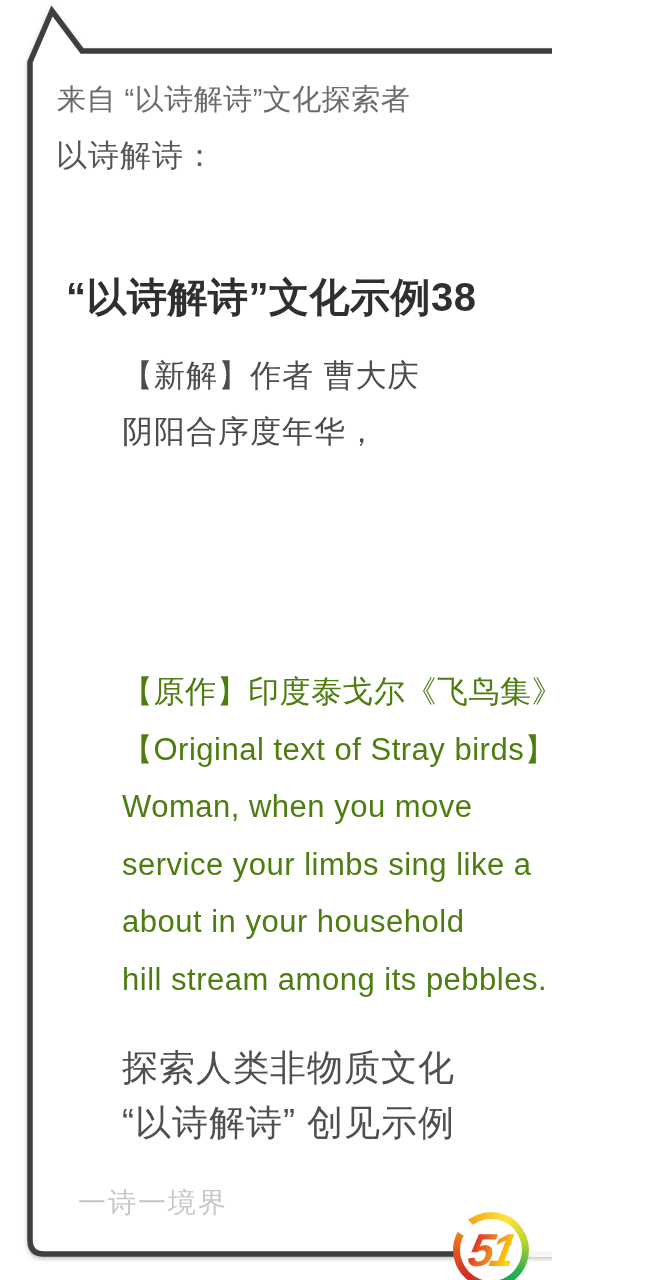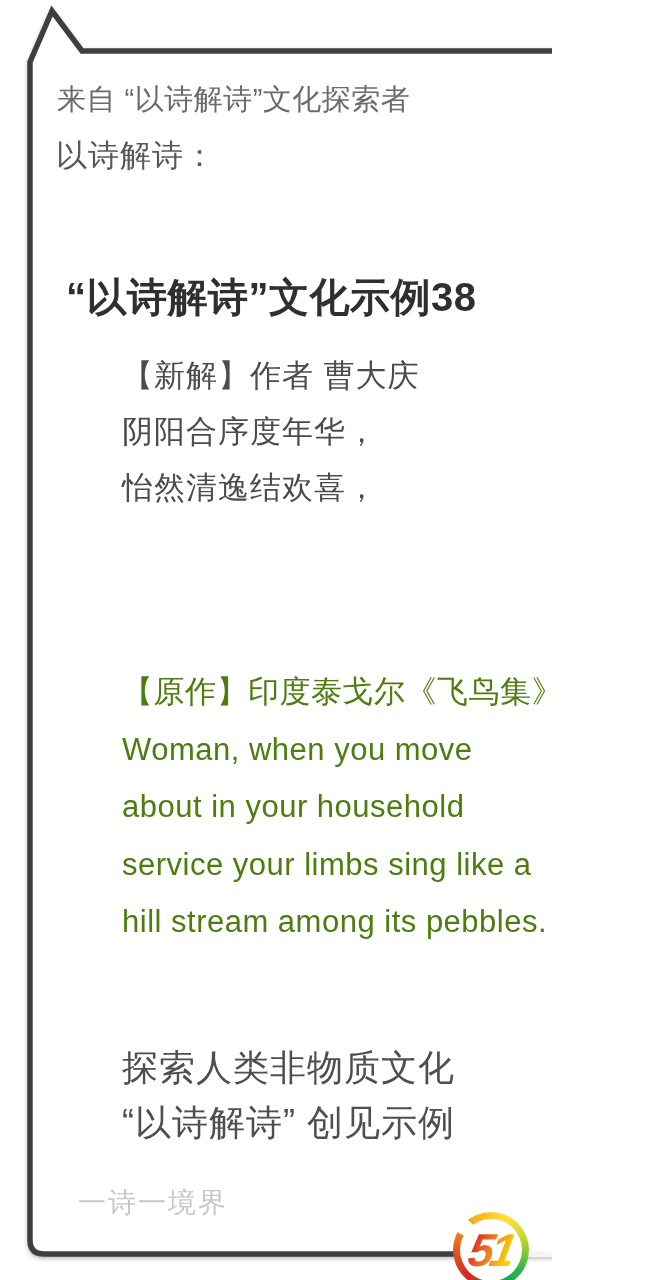--- a/index.html
+++ b/index.html
@@ -125,28 +125,28 @@
 
   <div class="txt hdr1">来自 “以诗解诗”文化探索者</div>
 
   <div class="txt hdr2">以诗解诗：</div>
 
   <div class="txt title">“以诗解诗”文化示例38</div>
 
   <div class="group main-block">
     <div>【新解】作者 曹大庆</div>
     <div>阴阳合序度年华，</div>
-    <div>怡然清逸结欢喜，</div>
   </div>
 
   <div class="group orig-block">
     <div>【原作】印度泰戈尔《飞鸟集》</div>
+    <div>【Original text of Stray birds】</div>
     <div>Woman, when you move</div>
+    <div>service your limbs sing like a</div>
     <div>about in your household</div>
-    <div>service your limbs sing like a</div>
     <div>hill stream among its pebbles.</div>
   </div>
 
   <div class="group footer-block">
     <div>探索人类非物质文化</div>
     <div>“以诗解诗” 创见示例</div>
   </div>
 
   <div class="txt tagline">一诗一境界</div>
 

